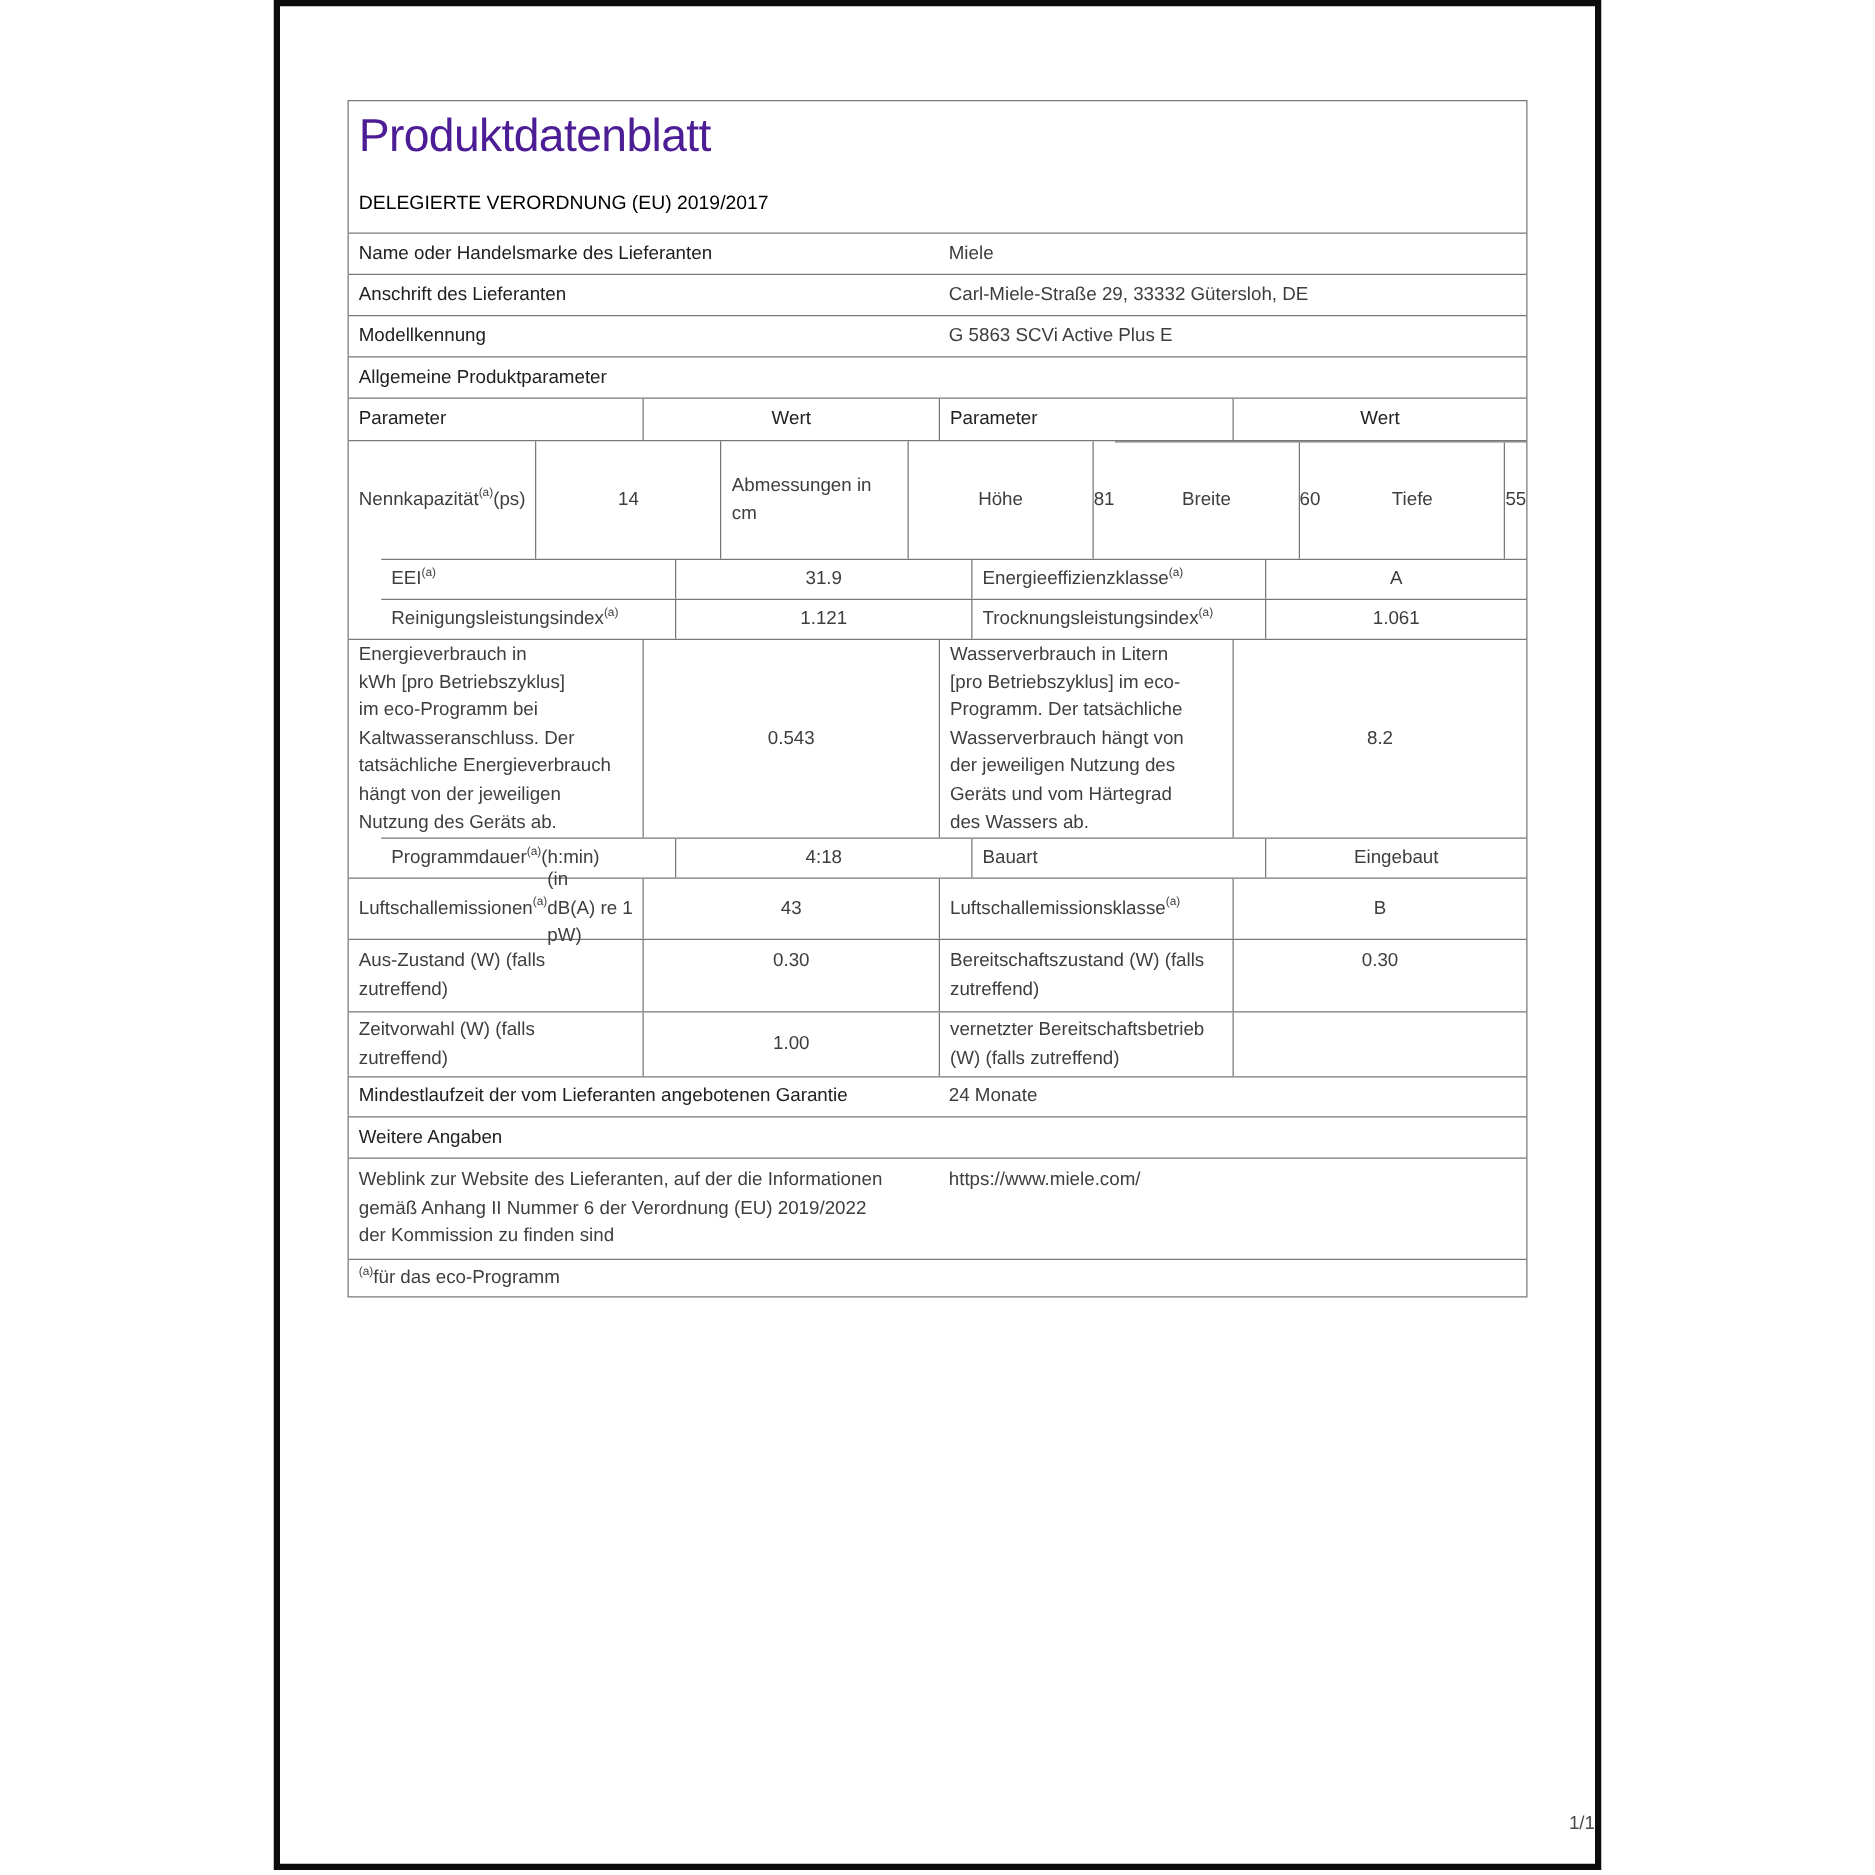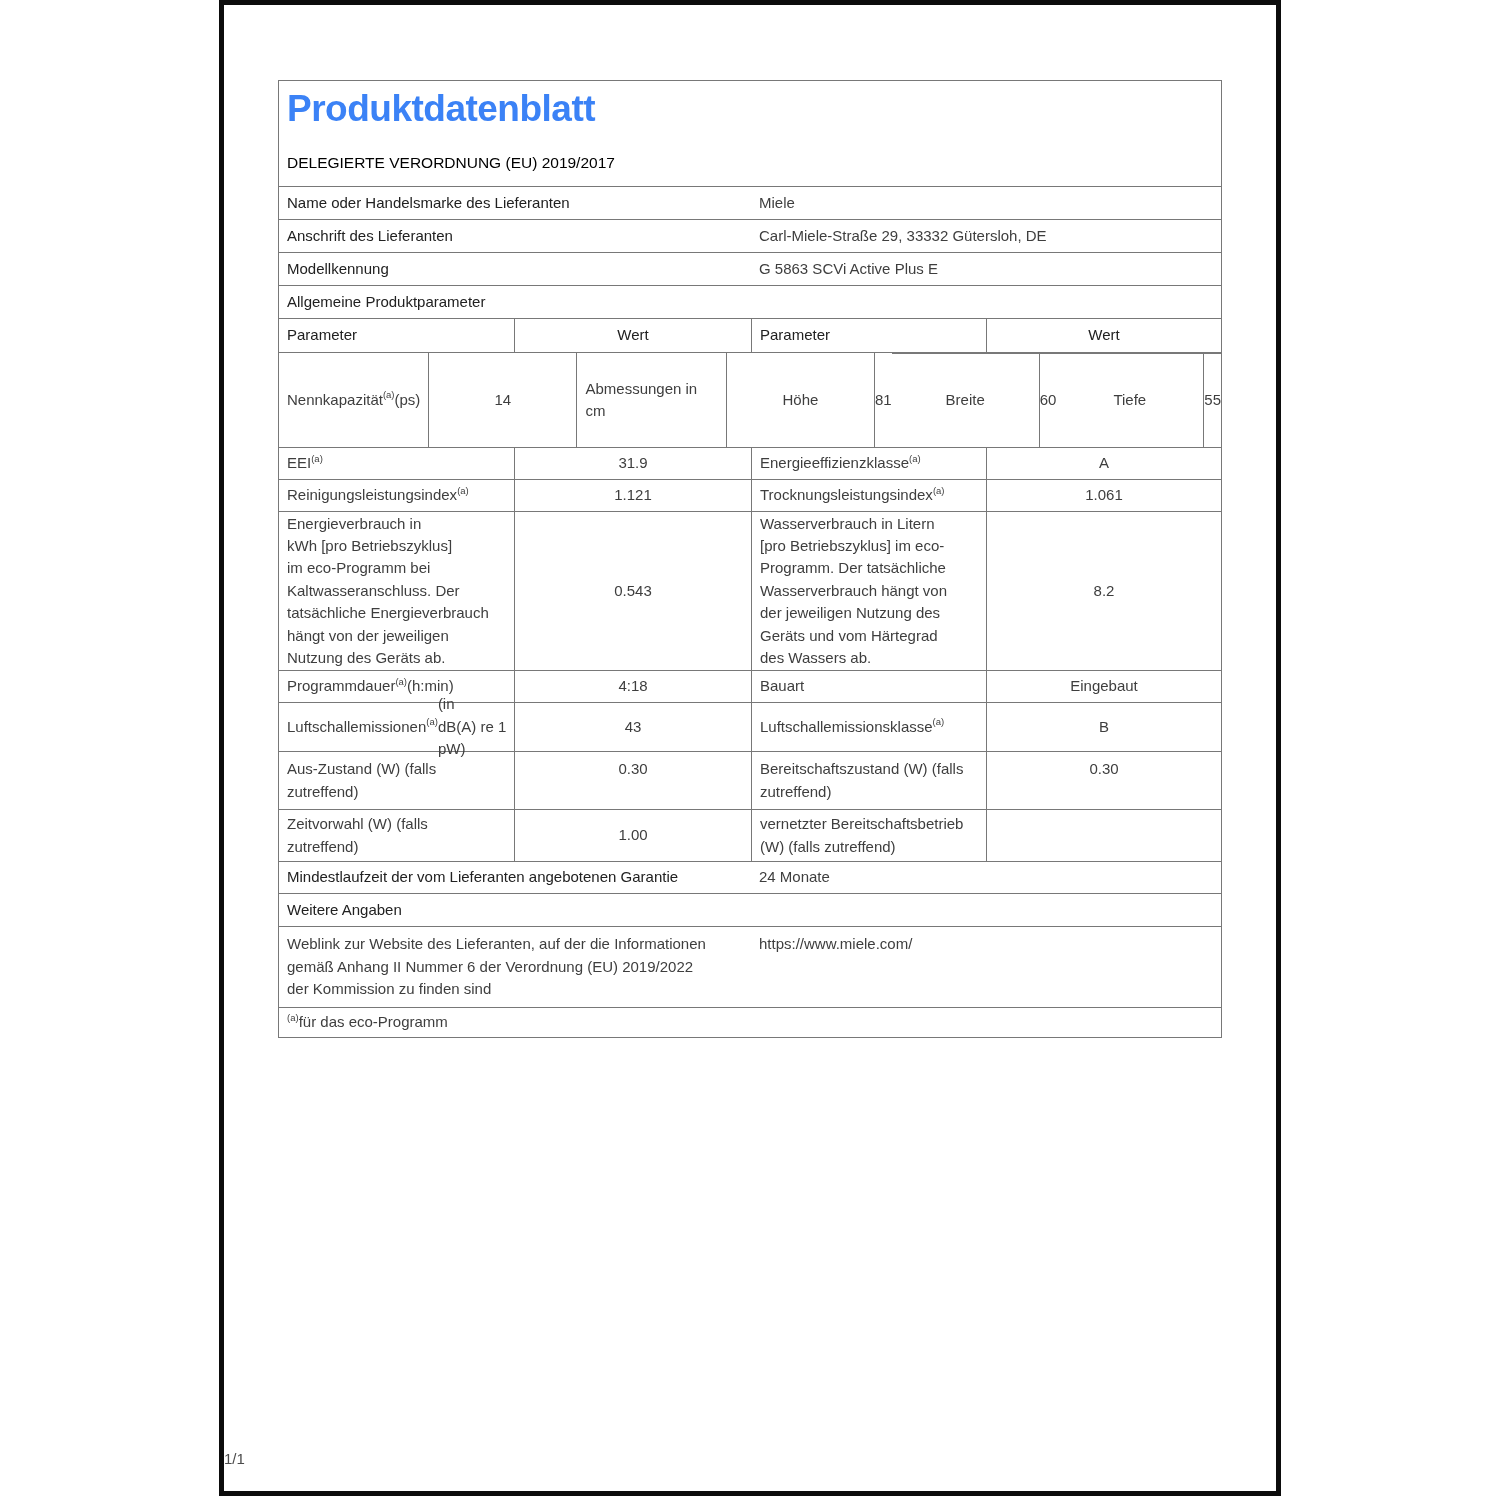--- a/index.html
+++ b/index.html
@@ -9,21 +9,21 @@
         border:5px solid #0c0c0c;box-sizing:border-box;}
   .sheet{position:absolute;left:54px;top:75px;width:944px;border:1.5px solid #787878;box-sizing:border-box;background:#fff;}
   .row{display:flex;border-top:1.5px solid #787878;box-sizing:border-box;align-items:stretch;}
   .row.nb{border-top:none;}
   
   .h-title{height:105px;display:flex;flex-direction:column;justify-content:space-between;padding:8px 12px 12px 8px;box-sizing:border-box;}
   .h-info{height:33px;}
   .h-sec{height:33px;}
   .h-head{height:34px;}
   .h-cap{height:95px;}
-  .h-s{height:32px;}
+  .h-s{height:32px;margin-left:26px;}
   .h-energy{height:159px;}
   .h-noise{height:49px;}
   .h-off{height:58px;}
   .h-delay{height:52px;}
   .h-warr{height:32px;}
   .h-web{height:81px;}
   .h-foot{height:30px;}
   
   .c{box-sizing:border-box;display:flex;align-items:center;padding:2px 6px 2px 8px;}
   .w1{width:235px;}
@@ -31,29 +31,29 @@
   .w3{width:235px;}
   .w4{flex:1;}
   .half{width:472px;}
   .grow{flex:1;}
   .bl{border-left:1.5px solid #787878;}
   .val{justify-content:center;text-align:center;padding:2px 4px;}
   .vtop{align-items:flex-start;padding-top:6px;}
   .b{font-weight:400;color:#212121;}
   .pre{white-space:pre-line;}
   .sup{font-size:9.5px;position:relative;top:-4.5px;}
-  .doc-title{font-size:37px;line-height:40px;font-weight:700;color:#3b82f6;letter-spacing:-0.5px;}
+  .doc-title{font-size:37px;line-height:40px;font-weight:400;color:#4c1d95;letter-spacing:-0.5px;}
   .doc-subtitle{font-size:15.5px;color:#000000;}
   
   .dims{display:flex;flex-direction:row;box-sizing:border-box;}
   .subrow{flex:1;display:flex;box-sizing:border-box;}
   .subrow.bt{border-top:1.5px solid #787878;}
   .subk{width:147px;display:flex;align-items:center;justify-content:center;box-sizing:border-box;}
   .subv{flex:1;border-left:1.5px solid #787878;display:flex;align-items:center;justify-content:center;box-sizing:border-box;}
-  .footer{position:absolute;left:0;right:0;top:1443px;text-align:left;color:#4b4b4b;font-size:15px;}
+  .footer{position:absolute;left:0;right:0;top:1443px;text-align:right;color:#4b4b4b;font-size:15px;}
 </style>
 </head>
 <body>
 
 <div class="canvas">
   <div class="page">
     <div class="sheet">
 
       <div class="row nb h-title">
         <div class="doc-title">Produktdatenblatt</div>

